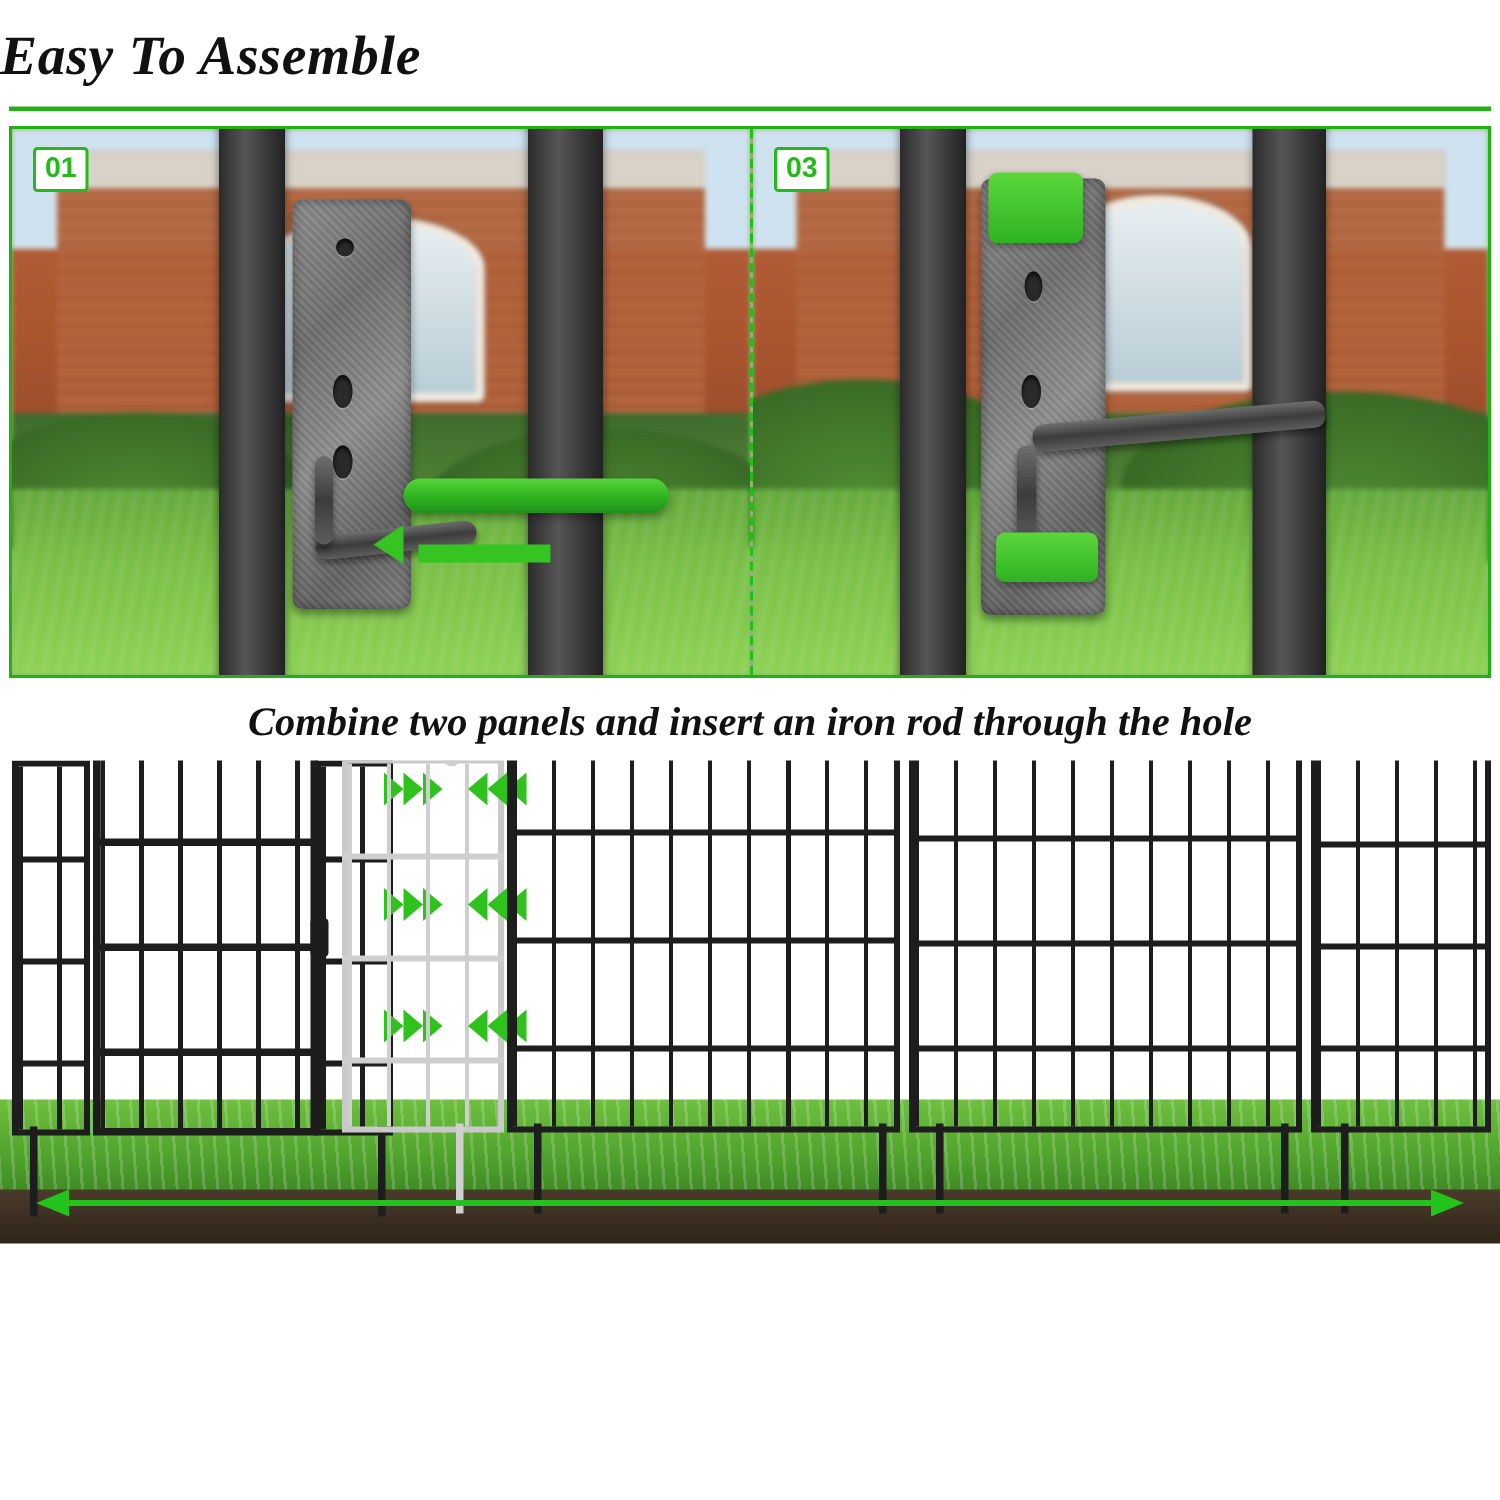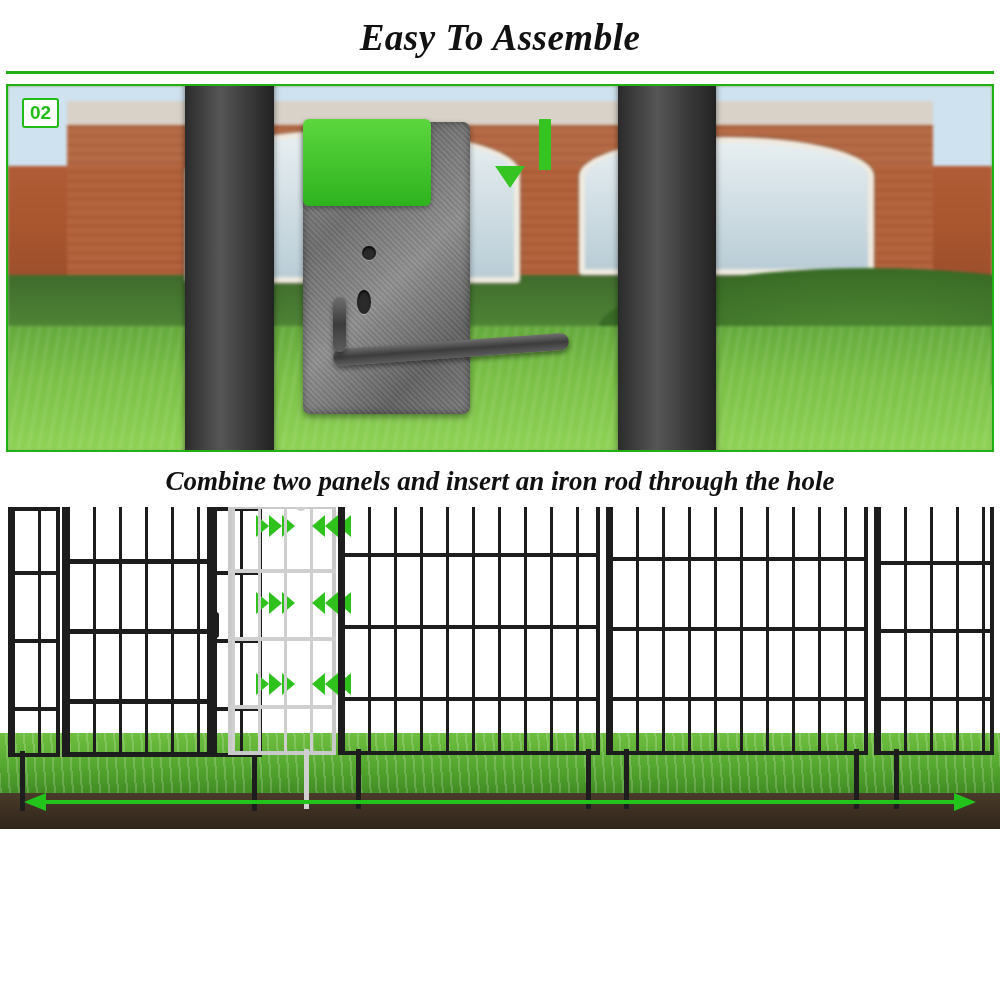--- a/index.html
+++ b/index.html
@@ -8,21 +8,20 @@
     width: 1000px;
     height: 1000px;
     background: #ffffff;
     font-family: "Liberation Serif", serif;
     position: relative;
     overflow: hidden;
   }
 
   
   .title {
-    text-align: center;
     font-family: "Liberation Serif", serif;
     font-weight: bold;
     font-style: italic;
     font-size: 37px;
     color: #111111;
     padding-top: 16px;
     letter-spacing: 0.5px;
   }
   .title-rule {
     height: 3px;
@@ -253,46 +252,70 @@
   }
 </style>
 </head>
 <body>
 
 <div class="title">Easy To Assemble</div>
 <div class="title-rule"></div>
 
 <div class="steps">
 
-
   <div class="step">
     <div class="blurwrap">
       <div class="bg-sky"></div>
       <div class="bg-house"></div>
-      <div class="bg-window" style="left:18%; top:12%; width:34%; height:42%;"></div>
-      <div class="bg-window" style="left:58%; top:14%; width:30%; height:38%;"></div>
-      <div class="bg-shrub" style="left:60%; top:50%; width:55%; height:34%;"></div>
+      <div class="bg-window" style="left:34%; top:16%; width:30%; height:34%;"></div>
+      <div class="bg-shrub" style="left:-6%; top:52%; width:46%; height:30%;"></div>
+      <div class="bg-shrub" style="left:56%; top:55%; width:48%; height:28%;"></div>
       <div class="bg-grass"></div>
     </div>
-    <div class="post" style="left:18%; width:9%;"></div>
-    <div class="post" style="left:62%; width:10%;"></div>
-
-    <div class="plate" style="left:30%; top:10%; width:17%; height:80%;"></div>
-    <div class="hole" style="left:36%; top:44%; width:14px; height:14px;"></div>
-    <div class="hole" style="left:35.5%; top:56%; width:14px; height:24px;"></div>
-    <div class="rod" style="left:33%; top:70%; width:24%; height:17px; transform:rotate(-4deg);"></div>
-    <div class="rod" style="left:33%; top:58%; width:13px; height:15%;"></div>
-
-    <div class="green-tab" style="left:30%; top:9%; width:13%; height:24%;"></div>
-    <div class="arrow-shaft-v" style="left:54%; top:9%; height:14%;"></div>
-    <div class="arrow-down" style="left:49.5%; top:22%;"></div>
-
-    <div class="step-badge">02</div>
-  </div>
-
+    <div class="post" style="left:28%; width:9%;"></div>
+    <div class="post" style="left:70%; width:10%;"></div>
+
+    <div class="plate" style="left:38%; top:13%; width:16%; height:75%;"></div>
+    <div class="hole" style="left:44%; top:20%; width:12px; height:12px;"></div>
+    <div class="hole" style="left:43.5%; top:45%; width:13px; height:22px;"></div>
+    <div class="hole" style="left:43.5%; top:58%; width:13px; height:22px;"></div>
+    <div class="rod" style="left:41%; top:73%; width:22%; height:16px; transform:rotate(-6deg);"></div>
+    <div class="rod" style="left:41%; top:60%; width:12px; height:16%;"></div>
+
+    <div class="green-rod" style="left:53%; top:64%; width:36%; height:23px;"></div>
+    <div class="arrow-shaft-h" style="left:55%; top:76%; width:18%;"></div>
+    <div class="arrow-left" style="left:49%; top:72.5%;"></div>
+
+    <div class="step-badge">01</div>
+  </div>
+
+
+  <div class="step">
+    <div class="blurwrap">
+      <div class="bg-sky"></div>
+      <div class="bg-house"></div>
+      <div class="bg-window" style="left:42%; top:12%; width:26%; height:36%;"></div>
+      <div class="bg-shrub" style="left:-10%; top:46%; width:50%; height:34%;"></div>
+      <div class="bg-shrub" style="left:50%; top:48%; width:60%; height:36%;"></div>
+      <div class="bg-grass"></div>
+    </div>
+    <div class="post" style="left:20%; width:9%;"></div>
+    <div class="post" style="left:68%; width:10%;"></div>
+
+    <div class="plate" style="left:31%; top:9%; width:17%; height:80%;"></div>
+    <div class="hole" style="left:37%; top:26%; width:12px; height:20px;"></div>
+    <div class="hole" style="left:36.5%; top:45%; width:13px; height:22px;"></div>
+    <div class="rod" style="left:38%; top:52%; width:40%; height:18px; transform:rotate(-5deg);"></div>
+    <div class="rod" style="left:36%; top:58%; width:13px; height:18%;"></div>
+
+    <div class="green-tab" style="left:32%; top:8%; width:13%; height:13%;"></div>
+    <div class="green-tab" style="left:33%; top:74%; width:14%; height:9%;"></div>
+
+    <div class="step-badge">03</div>
+  </div>
 </div>
 
 <div class="caption">Combine two panels and insert an iron rod through the hole</div>
 
 <div class="scene">
 
   <div class="ground"></div>
   <div class="soil"></div>
 
   <div class="panel" style="left:8px; width:52px; height:250px;">

